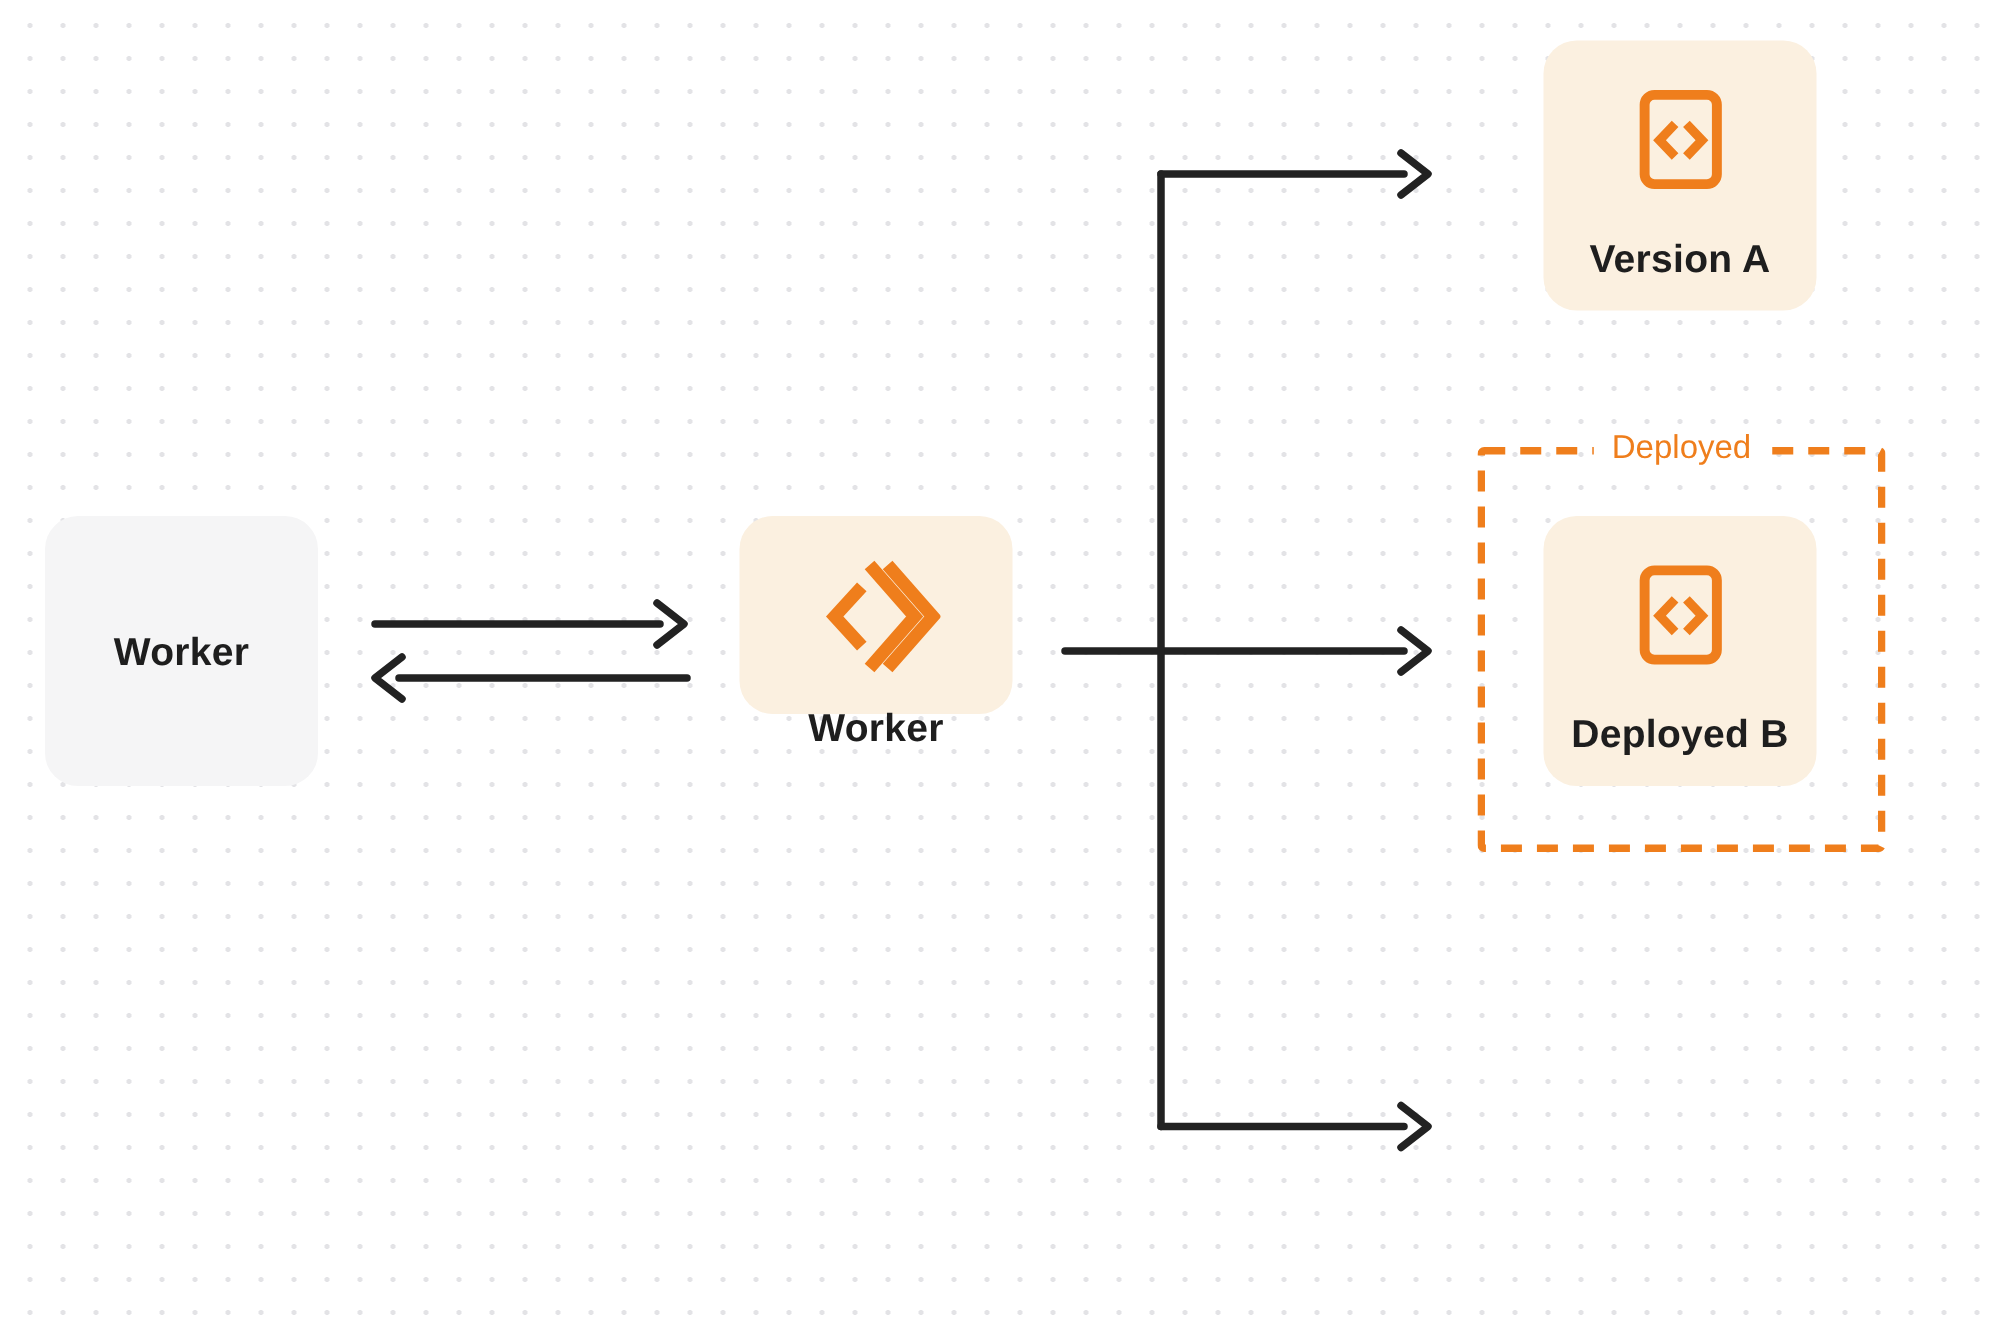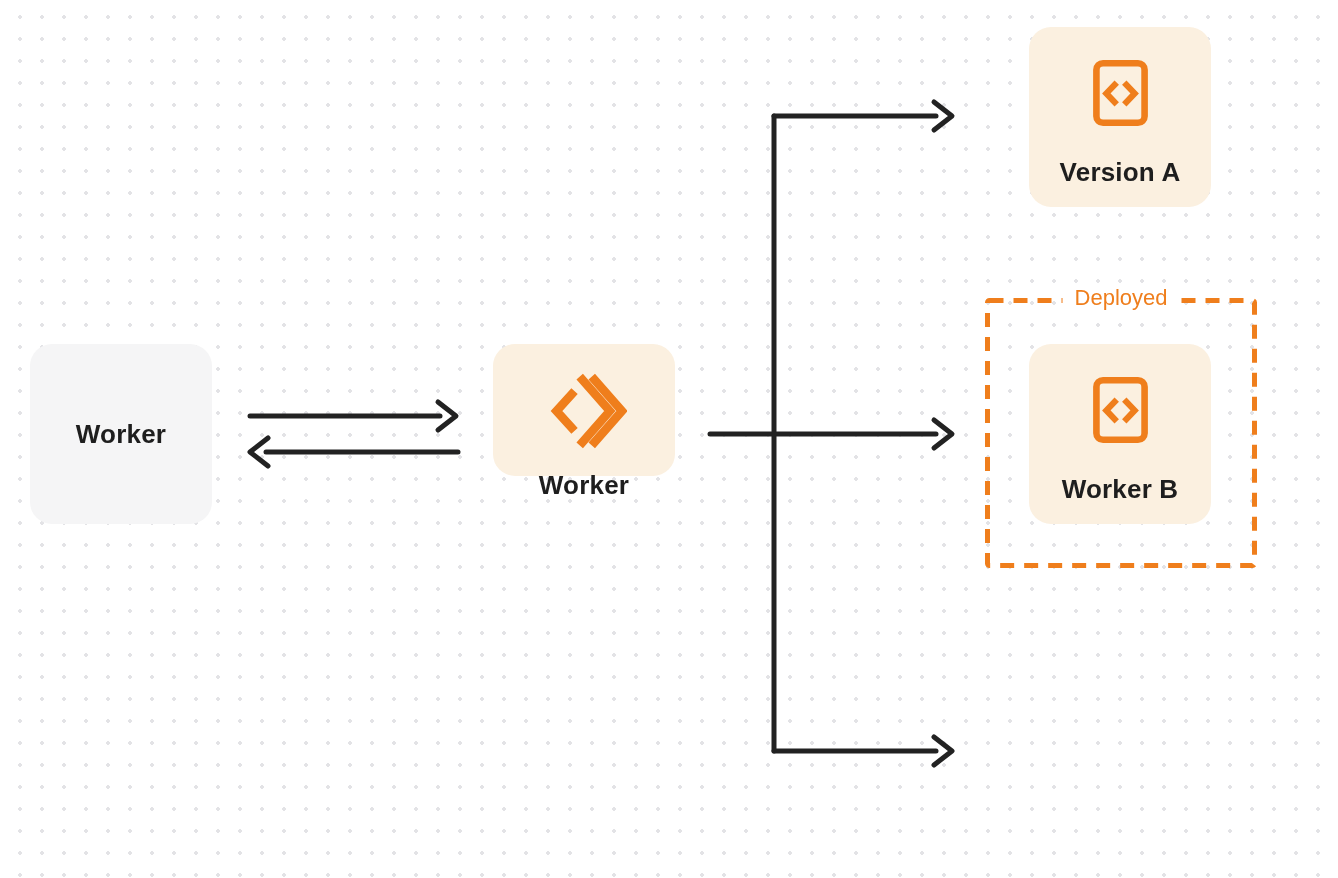--- a/index.html
+++ b/index.html
@@ -172,17 +172,17 @@
   <div class="node node-version node-version-b">
     <div class="icon-wrap">
       <svg viewBox="0 0 60 72" fill="none">
         <rect x="4.5" y="4.5" width="51" height="63" rx="7" stroke="#EF7E1C" stroke-width="7"></rect>
         <g stroke="#EF7E1C" stroke-width="6.5" stroke-linecap="butt" stroke-linejoin="miter">
           <path d="M26 25 L15 36.5 L26 48"></path>
           <path d="M34 25 L45 36.5 L34 48"></path>
         </g>
       </svg>
     </div>
-    <div class="label">Worker B</div>
+    <div class="label">Deployed B</div>
   </div>
 
 
 </div>
 
 </body></html>

